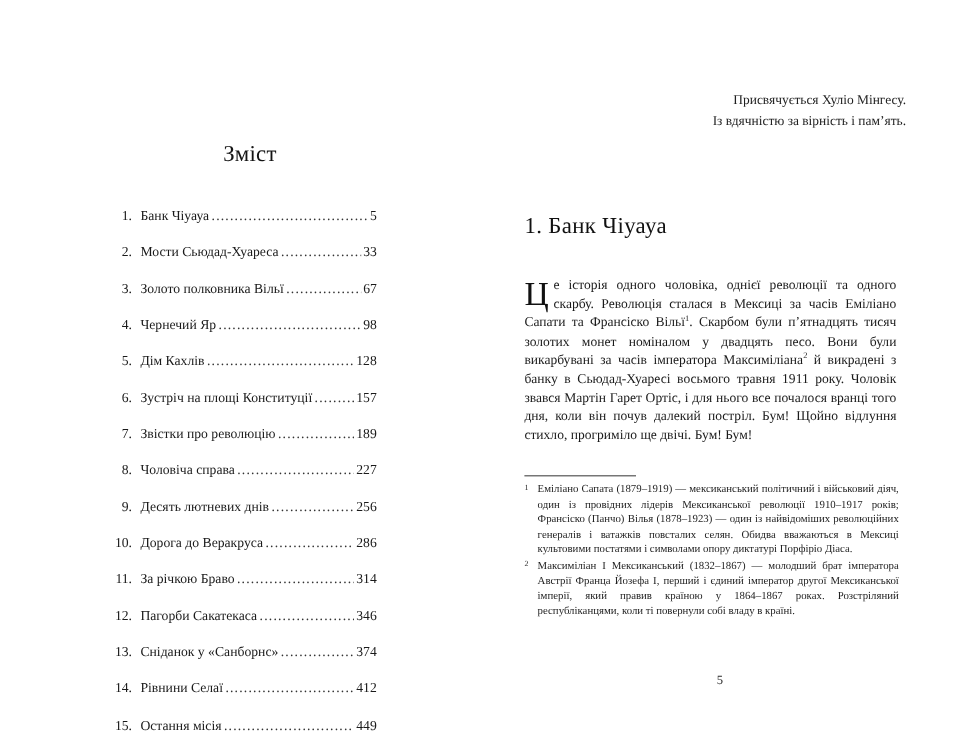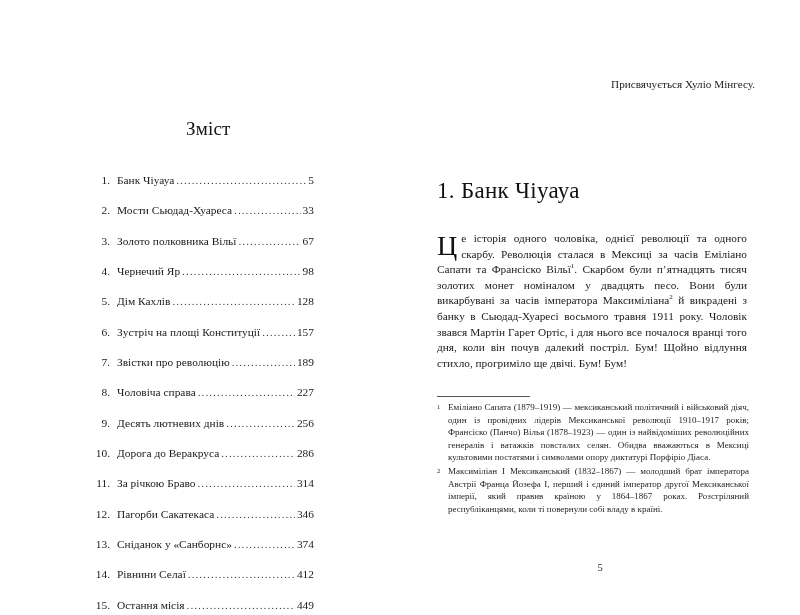--- a/index.html
+++ b/index.html
@@ -93,21 +93,21 @@
     width: 260px;
     text-align: right;
     font-size: 11.2px;
     line-height: 17px;
     color: #1f1f1f;
   }
   .chapter-title {
     position: absolute;
     left: 37px;
     top: 178px;
-    font-size: 23px;
+    font-size: 19px;
     letter-spacing: 0.3px;
     color: #111;
     font-family: Liberation Serif, serif;
   }
   .body-block {
     position: absolute;
     left: 37px;
     top: 231px;
     width: 310px;
     font-size: 11.3px;
@@ -287,20 +287,21 @@
           <span class="toc-leader"></span>
           <span class="toc-page">479</span>
         </div>
       </div>
   </div>
 
   <div class="right-page">
 
     <div class="dedication">
       <div>Присвячується Хуліо Мінгесу.</div>
+      <div>Із вдячністю за вірність і пам’ять.</div>
     </div>
 
     <div class="chapter-title">1. Банк Чіуауа</div>
 
     <div class="body-block">
       <span class="dropcap">Ц</span><span>е історія одного чоловіка, однієї революції та одного скарбу. Революція сталася в Мексиці за часів Еміліано Сапати та Франсіско Вільї</span><sup>1</sup><span>. Скарбом були п’ятнадцять тисяч золотих монет номіналом у двадцять песо. Вони були викарбувані за часів імператора Максиміліана</span><sup>2</sup><span> й викрадені з банку в Сьюдад-Хуаресі восьмого травня 1911 року. Чоловік звався Мартін Гарет Ортіс, і для нього все почалося вранці того дня, коли він почув далекий постріл. Бум! Щойно відлуння стихло, прогриміло ще двічі. Бум! Бум!</span>
     </div>
 
     <div class="footnote-rule"></div>
 

